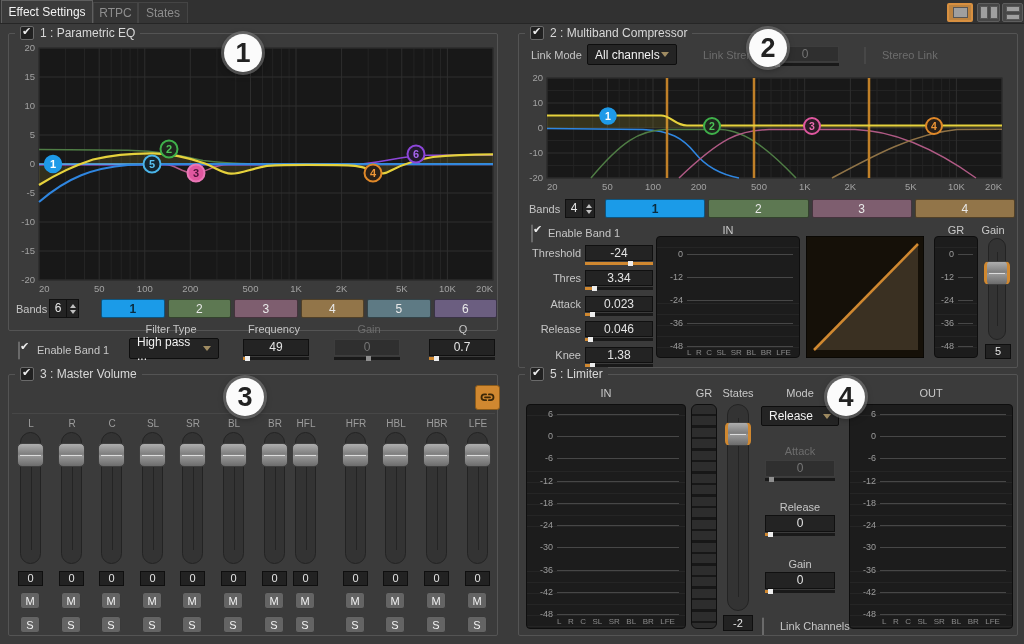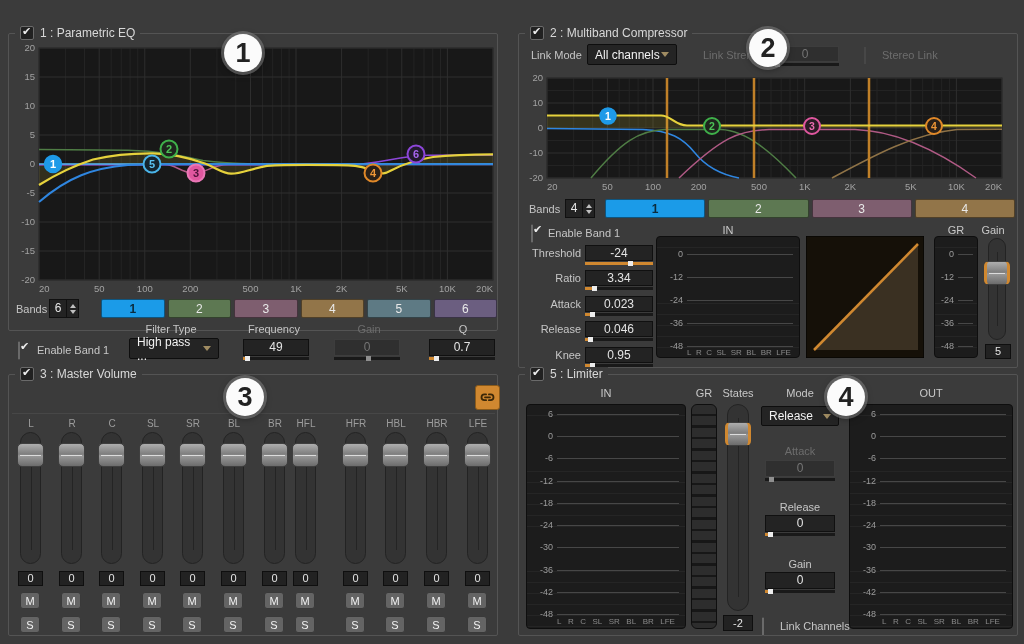--- a/index.html
+++ b/index.html
@@ -61,20 +61,42 @@
   .linkbtn{position:absolute;background:#d08830;border:1px solid #8a5a1a;border-radius:3px;display:flex;align-items:center;justify-content:center;}
   .strip{position:absolute;top:43px;width:34px;height:222px;}
   .chlbl{position:absolute;top:0;left:-4px;right:-4px;text-align:center;font-size:10px;color:#9c9c9c;}
   svg text{font-family:"Liberation Sans",sans-serif;}
 </style>
 </head>
 <body>
 
 <div id="win">
 
+  <div class="tabbar">
+    <div class="tab active" style="left:1px;width:92px;">
+        <span>Effect Settings</span>
+      </div>
+    <div class="tab in" style="left:93px;width:45px;">
+        <span>RTPC</span>
+      </div>
+    <div class="tab in" style="left:138px;width:50px;">
+        <span>States</span>
+      </div>
+    <div class="wbtn" style="left:947px;width:26px;background:#bc8340;border:2px solid #d89040;">
+        <div style="width:13px;height:9px;background:#9f9f9f;border:1px solid #565656;"></div>
+      </div>
+    <div class="wbtn" style="left:977px;width:23px;background:#474747;border:1px solid #5e5e5e;">
+        <div style="width:6px;height:11px;background:#9f9f9f;border:1px solid #565656;"></div>
+        <div style="width:6px;height:11px;background:#9f9f9f;border:1px solid #565656;"></div>
+      </div>
+    <div class="wbtn" style="left:1002px;width:21px;background:#474747;border:1px solid #5e5e5e;flex-direction:column;">
+        <div style="width:12px;height:4px;background:#9f9f9f;border:1px solid #565656;"></div>
+        <div style="width:12px;height:4px;background:#9f9f9f;border:1px solid #565656;"></div>
+      </div>
+  </div>
 
   <div class="panel" style="left:8px;top:33px;width:490px;height:298px;">
     <div class="ptitle">
       <span class="cb checked"></span>
       <span>1 : Parametric EQ</span>
     </div>
 
     <svg id="eq-svg" class="abs" style="left:4px;top:6px;" width="484" height="258" viewBox="0 0 484 258">
         <g>
           <rect x="26" y="8" width="454" height="232" fill="#181818" stroke="#262626"></rect>
@@ -319,40 +341,40 @@
     <span class="cb checked abs" style="left:10px;top:191px;"></span>
     <span class="lbl abs" style="left:29px;top:193px;">Enable Band 1</span>
 
     
     <div class="lbl abs" style="left:0;top:213px;width:62px;text-align:right;">Threshold</div>
     <div class="field" style="left:66px;top:211px;width:68px;height:16px;">-24</div>
     <div class="track" style="left:66px;top:228px;width:68px;">
         <i class="tfill" style="width:100%;"></i>
         <i class="thumb" style="left:63%;"></i>
       </div>
-    <div class="lbl abs" style="left:0;top:238px;width:62px;text-align:right;">Ratio</div>
+    <div class="lbl abs" style="left:0;top:238px;width:62px;text-align:right;">Thres</div>
     <div class="field" style="left:66px;top:236px;width:68px;height:16px;">3.34</div>
     <div class="track" style="left:66px;top:253px;width:68px;">
         <i class="tfill" style="width:10%;"></i>
         <i class="thumb" style="left:10%;"></i>
       </div>
     <div class="lbl abs" style="left:0;top:264px;width:62px;text-align:right;">Attack</div>
     <div class="field" style="left:66px;top:262px;width:68px;height:16px;">0.023</div>
     <div class="track" style="left:66px;top:279px;width:68px;">
         <i class="tfill" style="width:7%;"></i>
         <i class="thumb" style="left:7%;"></i>
       </div>
     <div class="lbl abs" style="left:0;top:289px;width:62px;text-align:right;">Release</div>
     <div class="field" style="left:66px;top:287px;width:68px;height:16px;">0.046</div>
     <div class="track" style="left:66px;top:304px;width:68px;">
         <i class="tfill" style="width:4%;"></i>
         <i class="thumb" style="left:4%;"></i>
       </div>
     <div class="lbl abs" style="left:0;top:315px;width:62px;text-align:right;">Knee</div>
-    <div class="field" style="left:66px;top:313px;width:68px;height:16px;">0.95</div>
+    <div class="field" style="left:66px;top:313px;width:68px;height:16px;">1.38</div>
     <div class="track" style="left:66px;top:330px;width:68px;">
         <i class="tfill" style="width:8%;"></i>
         <i class="thumb" style="left:8%;"></i>
       </div>
 
     
     <div class="hdr" style="left:137px;top:190px;width:144px;">IN</div>
     <div class="meter" style="left:137px;top:202px;width:144px;height:122px;">
       <div class="mline" style="left:4px;right:6px;top:12px;">
           <span class="mlbl">0</span>

